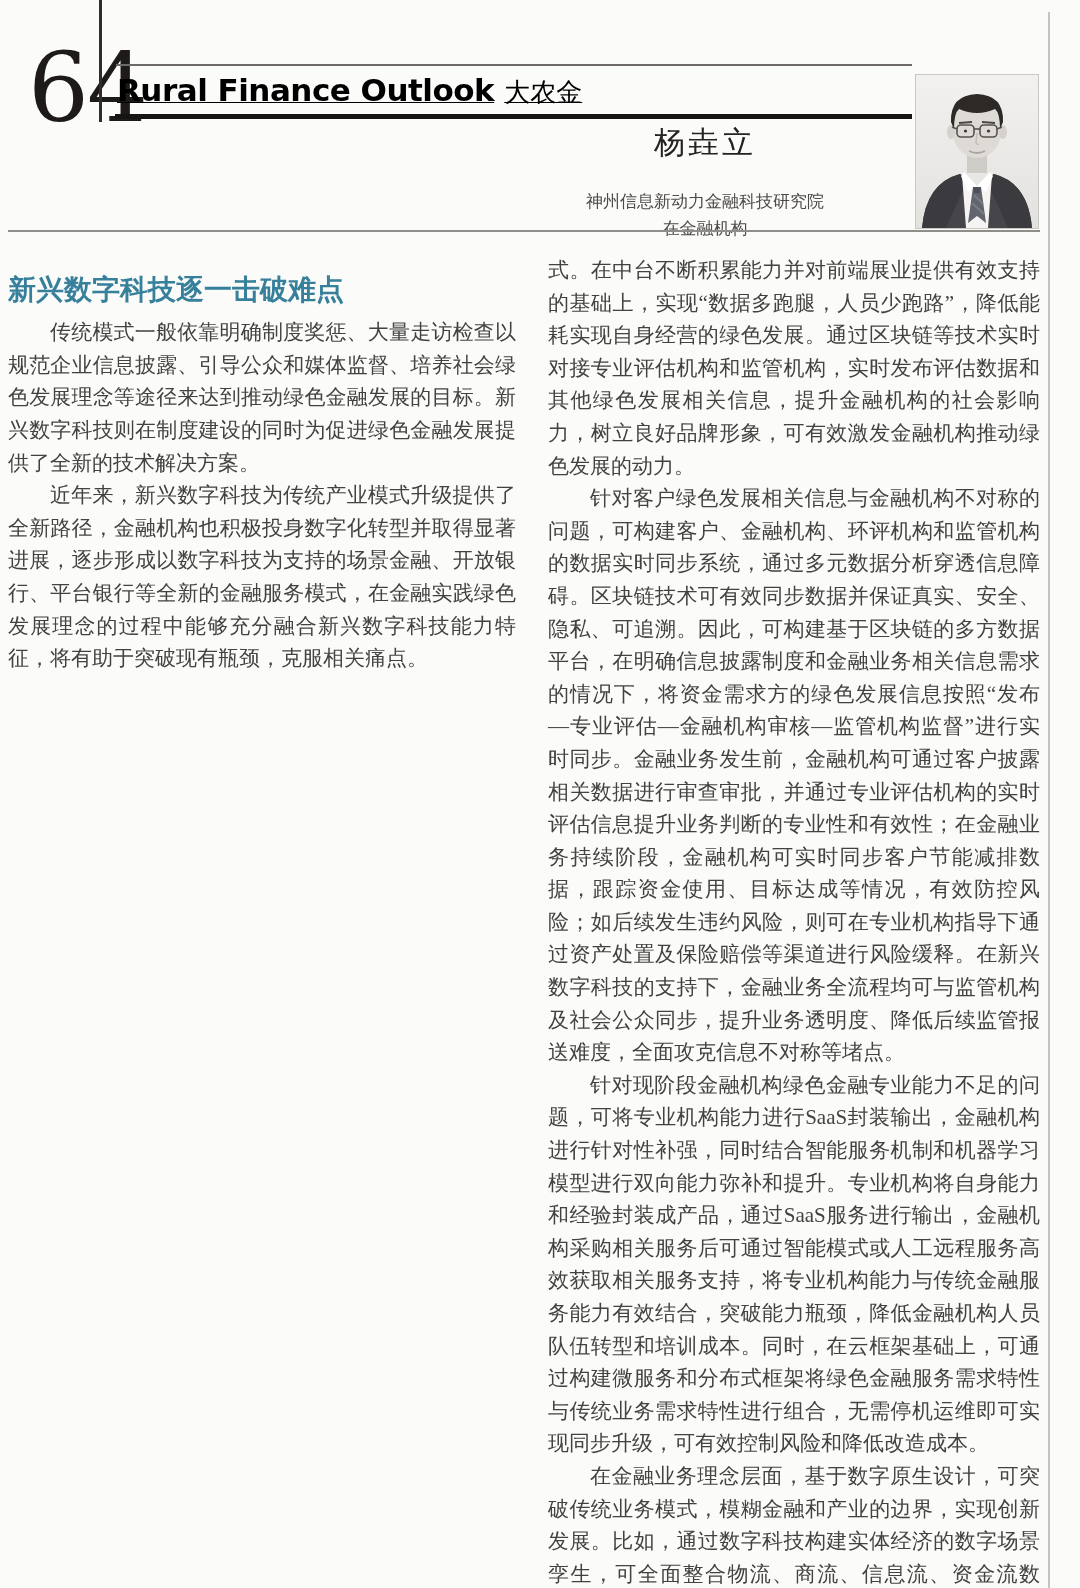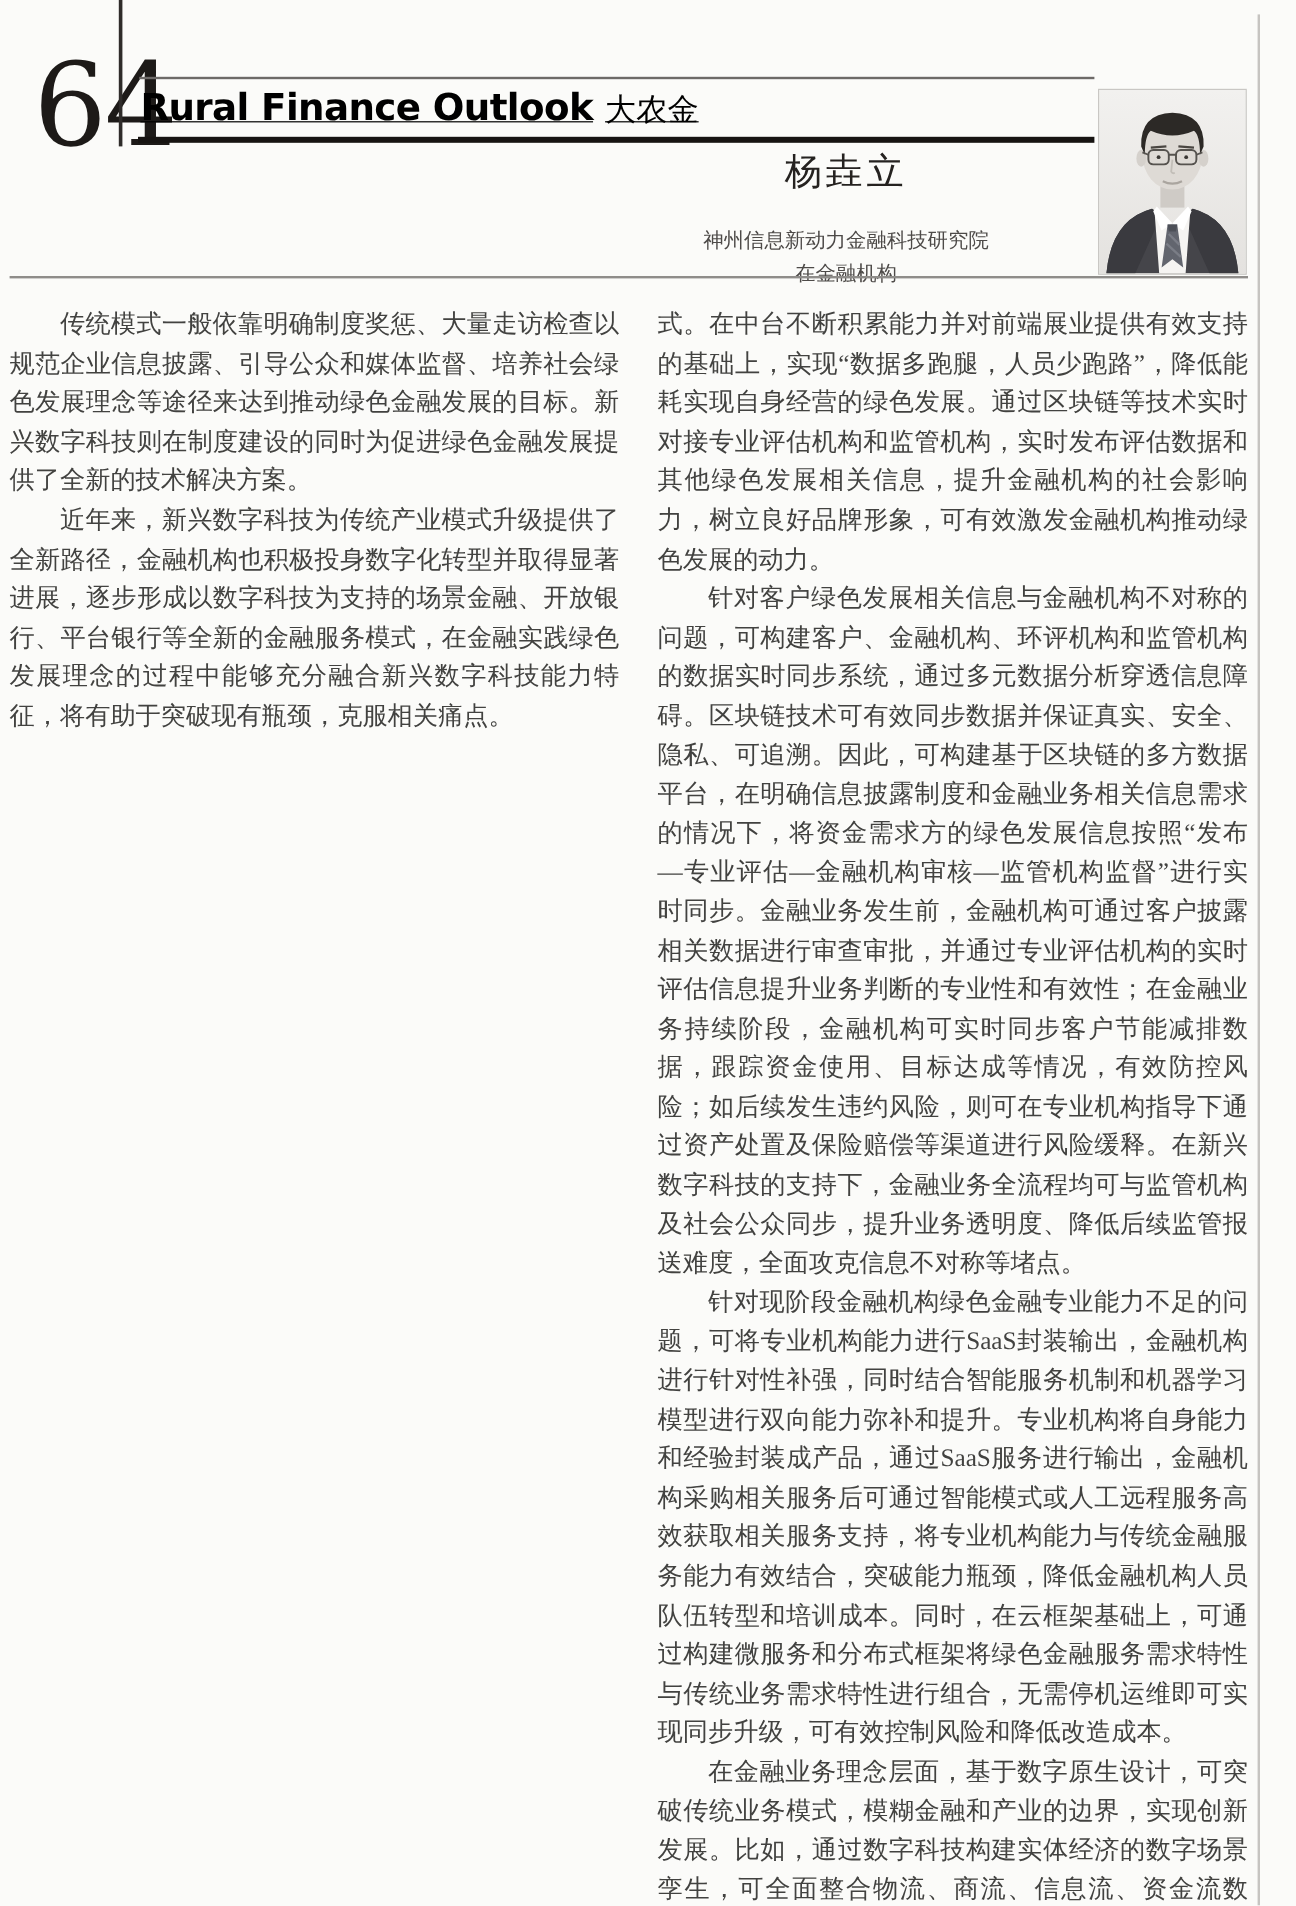--- a/index.html
+++ b/index.html
@@ -147,20 +147,21 @@
 
   <path d="M61 58 L60 68 Q61 70 63 69" fill="none" stroke="#c2beb8" stroke-width="1.5"></path>
   <path d="M53 76 Q61 80 69 76" fill="none" stroke="#aaa59f" stroke-width="1.8"></path>
 </svg>
 
 <div class="top-divider"></div>
 <div class="page-right-border"></div>
 
 <div class="columns">
   <div class="col-left">
+    <h2 class="section-heading">新兴数字科技逐一击破难点</h2>
     <p class="para indent">传统模式一般依靠明确制度奖惩、大量走访检查以规范企业信息披露、引导公众和媒体监督、培养社会绿色发展理念等途径来达到推动绿色金融发展的目标。新兴数字科技则在制度建设的同时为促进绿色金融发展提供了全新的技术解决方案。</p>
     <p class="para indent">近年来，新兴数字科技为传统产业模式升级提供了全新路径，金融机构也积极投身数字化转型并取得显著进展，逐步形成以数字科技为支持的场景金融、开放银行、平台银行等全新的金融服务模式，在金融实践绿色发展理念的过程中能够充分融合新兴数字科技能力特征，将有助于突破现有瓶颈，克服相关痛点。</p>
   </div>
   <div class="col-right">
     <p class="para">式。在中台不断积累能力并对前端展业提供有效支持的基础上，实现“数据多跑腿，人员少跑路”，降低能耗实现自身经营的绿色发展。通过区块链等技术实时对接专业评估机构和监管机构，实时发布评估数据和其他绿色发展相关信息，提升金融机构的社会影响力，树立良好品牌形象，可有效激发金融机构推动绿色发展的动力。</p>
     <p class="para indent">针对客户绿色发展相关信息与金融机构不对称的问题，可构建客户、金融机构、环评机构和监管机构的数据实时同步系统，通过多元数据分析穿透信息障碍。区块链技术可有效同步数据并保证真实、安全、隐私、可追溯。因此，可构建基于区块链的多方数据平台，在明确信息披露制度和金融业务相关信息需求的情况下，将资金需求方的绿色发展信息按照“发布—专业评估—金融机构审核—监管机构监督”进行实时同步。金融业务发生前，金融机构可通过客户披露相关数据进行审查审批，并通过专业评估机构的实时评估信息提升业务判断的专业性和有效性；在金融业务持续阶段，金融机构可实时同步客户节能减排数据，跟踪资金使用、目标达成等情况，有效防控风险；如后续发生违约风险，则可在专业机构指导下通过资产处置及保险赔偿等渠道进行风险缓释。在新兴数字科技的支持下，金融业务全流程均可与监管机构及社会公众同步，提升业务透明度、降低后续监管报送难度，全面攻克信息不对称等堵点。</p>
     <p class="para indent">针对现阶段金融机构绿色金融专业能力不足的问题，可将专业机构能力进行SaaS封装输出，金融机构进行针对性补强，同时结合智能服务机制和机器学习模型进行双向能力弥补和提升。专业机构将自身能力和经验封装成产品，通过SaaS服务进行输出，金融机构采购相关服务后可通过智能模式或人工远程服务高效获取相关服务支持，将专业机构能力与传统金融服务能力有效结合，突破能力瓶颈，降低金融机构人员队伍转型和培训成本。同时，在云框架基础上，可通过构建微服务和分布式框架将绿色金融服务需求特性与传统业务需求特性进行组合，无需停机运维即可实现同步升级，可有效控制风险和降低改造成本。</p>
     <p class="para indent">在金融业务理念层面，基于数字原生设计，可突破传统业务模式，模糊金融和产业的边界，实现创新发展。比如，通过数字科技构建实体经济的数字场景孪生，可全面整合物流、商流、信息流、资金流数据，在财务分析的同时全面掌控绿色发展相关数据，实现产业层面智能化经营，精准节</p>
   </div>
 </div>

